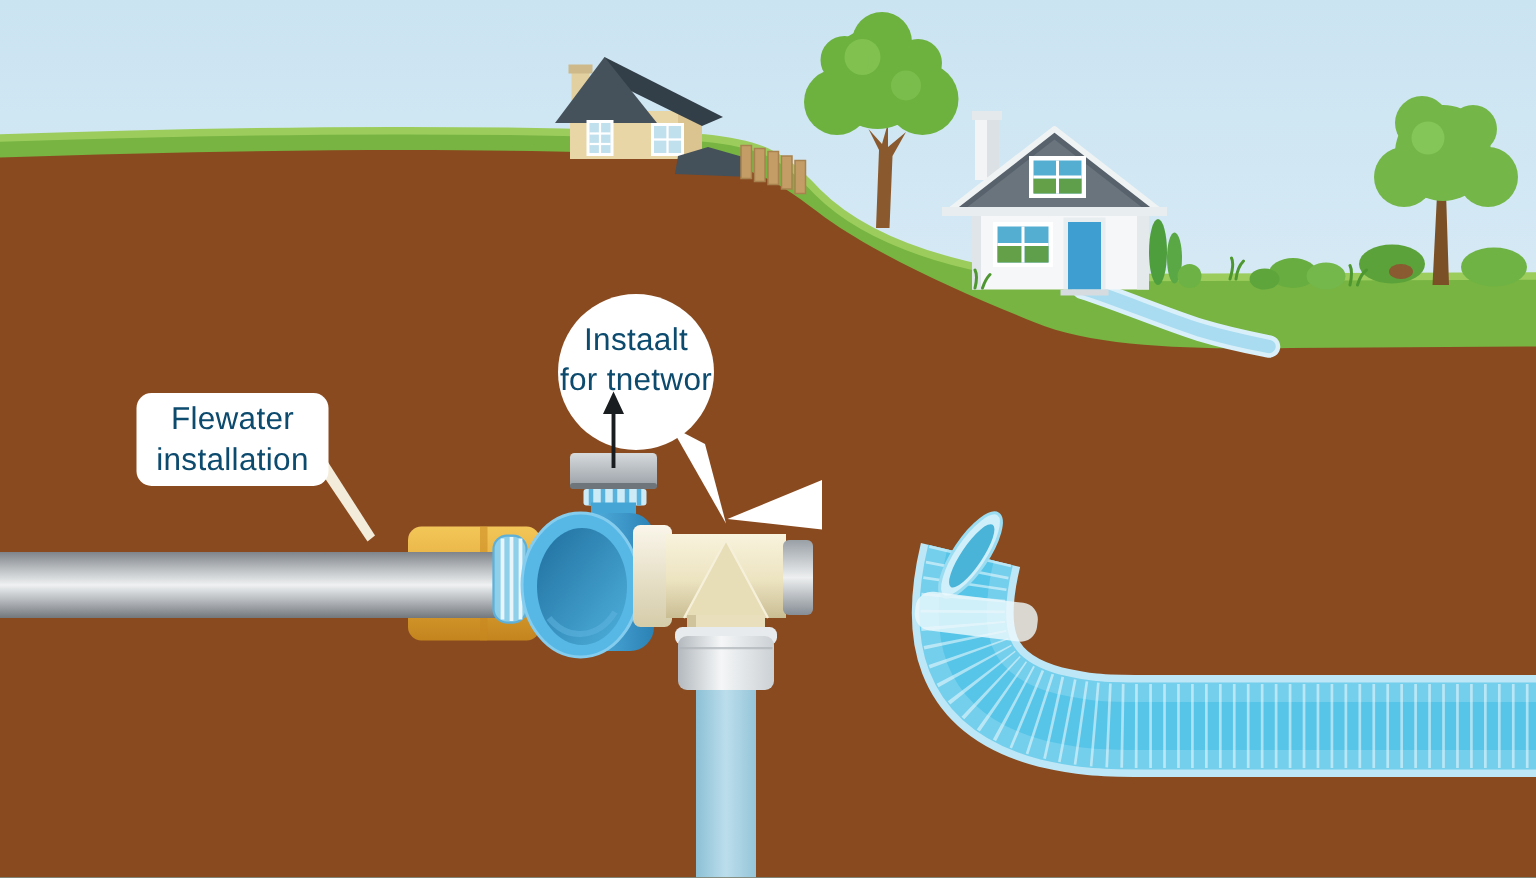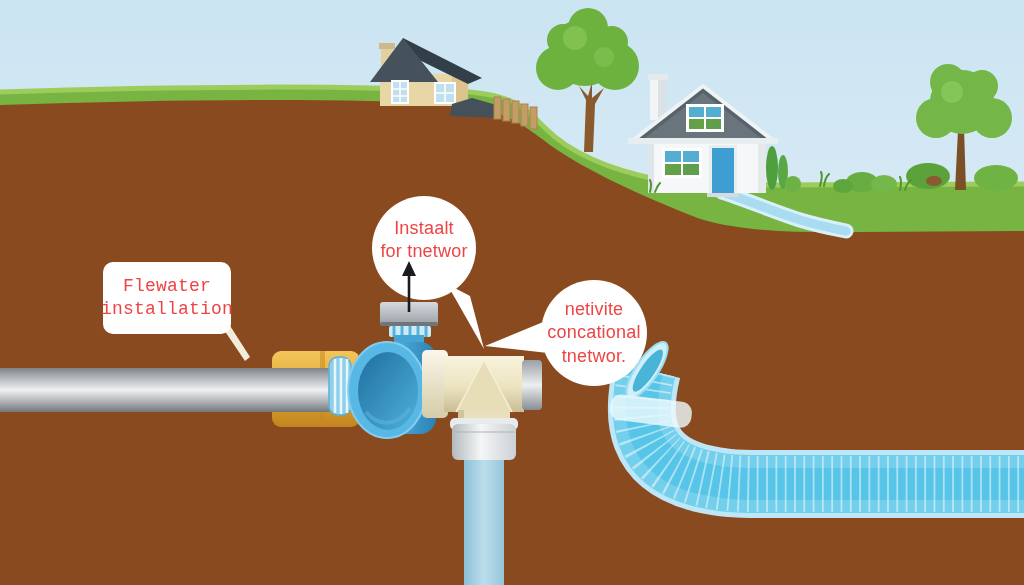--- a/index.html
+++ b/index.html
@@ -3,26 +3,26 @@
 <meta charset="utf-8">
 <style>
   html,body{margin:0;padding:0;background:#222;}
   .stage{
     position:relative;width:1024px;height:585px;overflow:hidden;
     font-family:"Liberation Sans",sans-serif;background:#d9ecf6;
   }
   .stage svg{position:absolute;left:0;top:0;width:100%;height:100%;display:block;}
   svg.overlay{pointer-events:none;z-index:5;}
   .callout{
-    position:absolute;z-index:3;background:#fff;color:#ef4444;
+    position:absolute;z-index:3;background:#fff;color:#0c4a6e;
     display:flex;flex-direction:column;align-items:center;justify-content:center;
-    text-align:center;font-size:18px;font-weight:500;line-height:1.3;letter-spacing:.2px;
+    text-align:center;font-size:21px;font-weight:500;line-height:1.3;letter-spacing:.2px;
   }
   .callout span{display:block;}
-  .callout.box{left:103px;top:262px;width:128px;height:72px;border-radius:10px;font-family:Liberation Mono, monospace;}
+  .callout.box{left:91px;top:262px;width:128px;height:62px;border-radius:10px;}
   .callout.circle{border-radius:50%;}
   .callout.c2{left:372px;top:196px;width:104px;height:104px;padding-bottom:16px;box-sizing:border-box;}
   .callout.c3{left:541px;top:280px;width:106px;height:106px;}
 </style>
 </head>
 <body>
 
 <div class="stage">
 
   <svg class="scene" viewBox="0 0 1024 585" aria-hidden="true">
@@ -271,25 +271,20 @@
   <div class="callout box">
     <span>Flewater</span>
     <span>installation</span>
   </div>
 
   <div class="callout circle c2">
     <span>Instaalt</span>
     <span>for tnetwor</span>
   </div>
 
-  <div class="callout circle c3">
-    <span>netivite</span>
-    <span>concational</span>
-    <span>tnetwor.</span>
-  </div>
 
   <svg class="overlay" viewBox="0 0 1024 585" aria-hidden="true">
     <g>
       <line x1="409" y1="312" x2="409" y2="272" stroke="#1a1d1f" stroke-width="2.6"></line>
       <polygon points="409,261 402,276 416,276" fill="#1a1d1f"></polygon>
     </g>
   </svg>
 
 </div>
 

